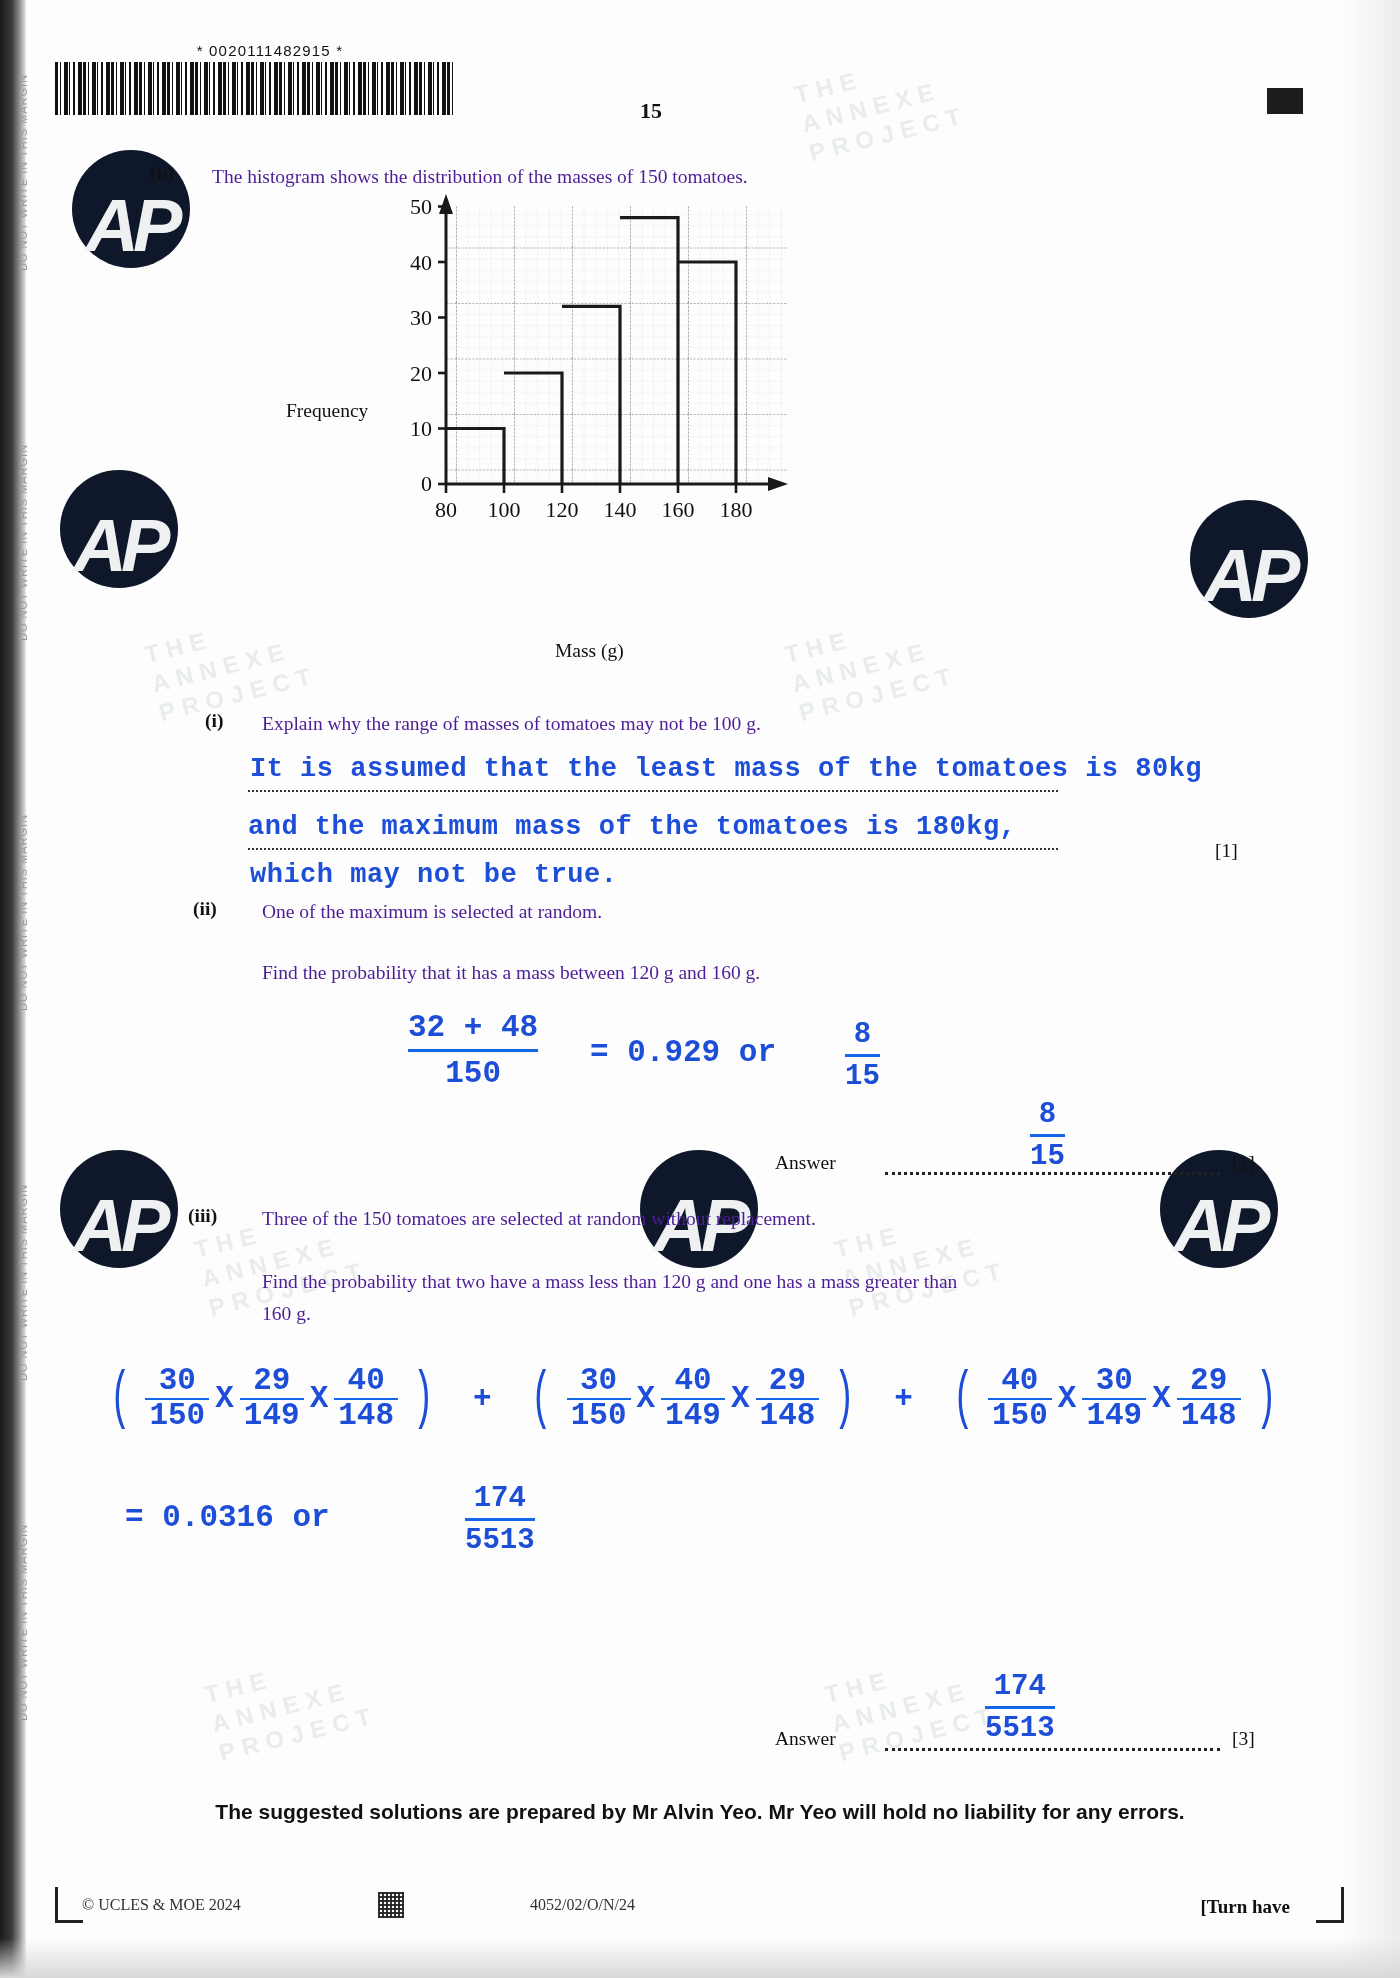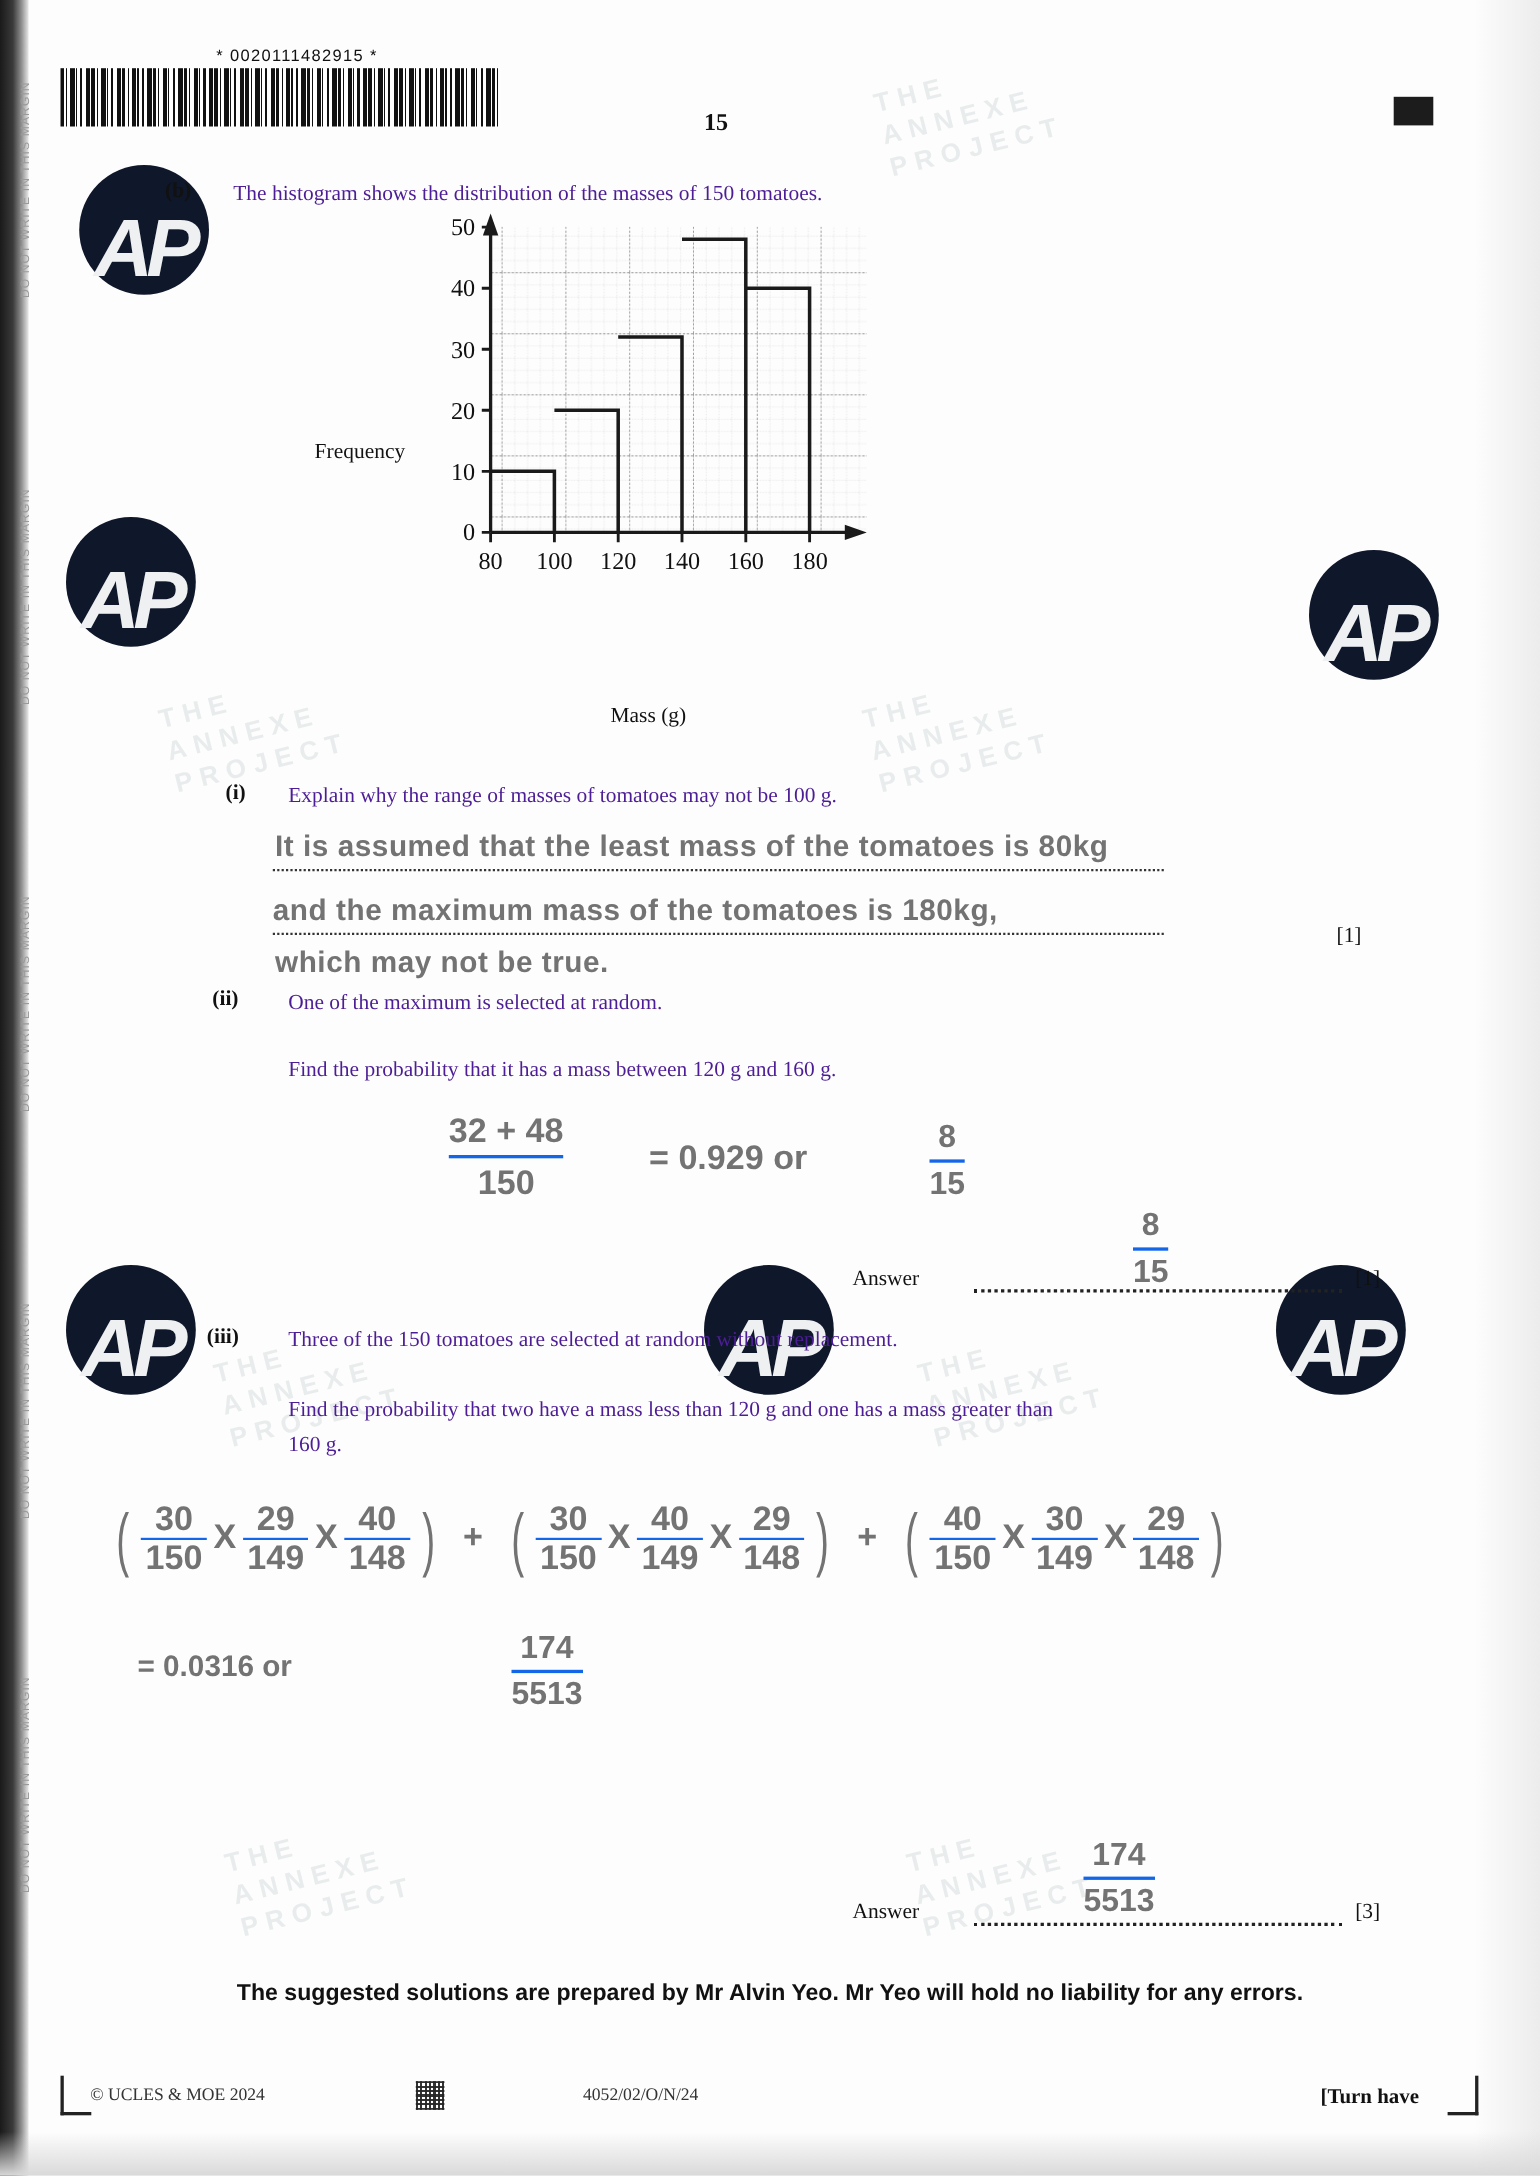--- a/index.html
+++ b/index.html
@@ -81,22 +81,22 @@
   .qlabel{position:absolute;color:#111;font-size:19.5px;font-weight:bold;}
 
   
   .hist{position:absolute;left:398px;top:192px;width:390px;height:320px;}
   .hist svg{display:block;}
 
   .axis-cap{position:absolute;font-size:19.5px;color:#111;}
 
   
   .hw{
-    position:absolute;color:#737373;
-    font-family:Liberation Sans, sans-serif;
+    position:absolute;color:#1d4ed8;
+    font-family:Liberation Mono, monospace;
     font-weight:bold;
   }
   .hw-line{font-size:27px;letter-spacing:0.5px;white-space:nowrap;}
   .dotline{
     position:absolute;border-bottom:2.5px dotted #333;
   }
   .frac{display:inline-block;text-align:center;vertical-align:middle;line-height:1.05;}
   .frac .num{display:block;padding:0 4px;}
   .frac .den{display:block;border-top:2.5px solid #1366e8;padding:0 4px;}
   .hw-big{font-size:31px;}
@@ -324,21 +324,21 @@
   <div class="answer-dots" style="left:885px;top:1172px;width:335px;"></div>
   <div class="marks" style="left:1232px;top:1152px;">[1]</div>
 
   <div class="qlabel" style="left:188px;top:1205px;">(iii)</div>
   <div class="qtext" style="left:250px;top:1205px;">Three of the 150 tomatoes are selected at random without replacement.</div>
   <div class="qtext" style="left:250px;top:1268px;width:1010px;">Find the probability that two have a mass less than 120 g and one has a mass greater than</div>
   <div class="qtext" style="left:250px;top:1300px;">160 g.</div>
 
   <div class="hw hw-big" id="iii-expression" style="left:95px;top:1365px;white-space:nowrap;"><span class="paren" style="margin: 0px 6px;">(</span><span class="frac"><span class="num">30</span><span class="den">150</span></span><span style="margin: 0px 6px;">X</span><span class="frac"><span class="num">29</span><span class="den">149</span></span><span style="margin: 0px 6px;">X</span><span class="frac"><span class="num">40</span><span class="den">148</span></span><span class="paren" style="margin: 0px 6px;">)</span><span style="margin: 0px 6px;"> + </span><span class="paren" style="margin: 0px 6px;">(</span><span class="frac"><span class="num">30</span><span class="den">150</span></span><span style="margin: 0px 6px;">X</span><span class="frac"><span class="num">40</span><span class="den">149</span></span><span style="margin: 0px 6px;">X</span><span class="frac"><span class="num">29</span><span class="den">148</span></span><span class="paren" style="margin: 0px 6px;">)</span><span style="margin: 0px 6px;"> + </span><span class="paren" style="margin: 0px 6px;">(</span><span class="frac"><span class="num">40</span><span class="den">150</span></span><span style="margin: 0px 6px;">X</span><span class="frac"><span class="num">30</span><span class="den">149</span></span><span style="margin: 0px 6px;">X</span><span class="frac"><span class="num">29</span><span class="den">148</span></span><span class="paren" style="margin: 0px 6px;">)</span></div>
 
-  <div class="hw" style="left:125px;top:1500px;font-size:27px;">= 0.0316    or</div>
+  <div class="hw" style="left:125px;top:1500px;font-size:31px;">= 0.0316    or</div>
   <div class="hw" style="left:465px;top:1482px;font-size:29px;text-align:center;">
     <div>174</div>
     <div style="border-top:3px solid #1366e8;padding-top:3px;margin-top:3px;">5513</div>
   </div>
 
   <div class="hw" style="left:985px;top:1670px;font-size:29px;text-align:center;">
     <div>174</div>
     <div style="border-top:3px solid #1366e8;padding-top:3px;margin-top:3px;">5513</div>
   </div>
 

